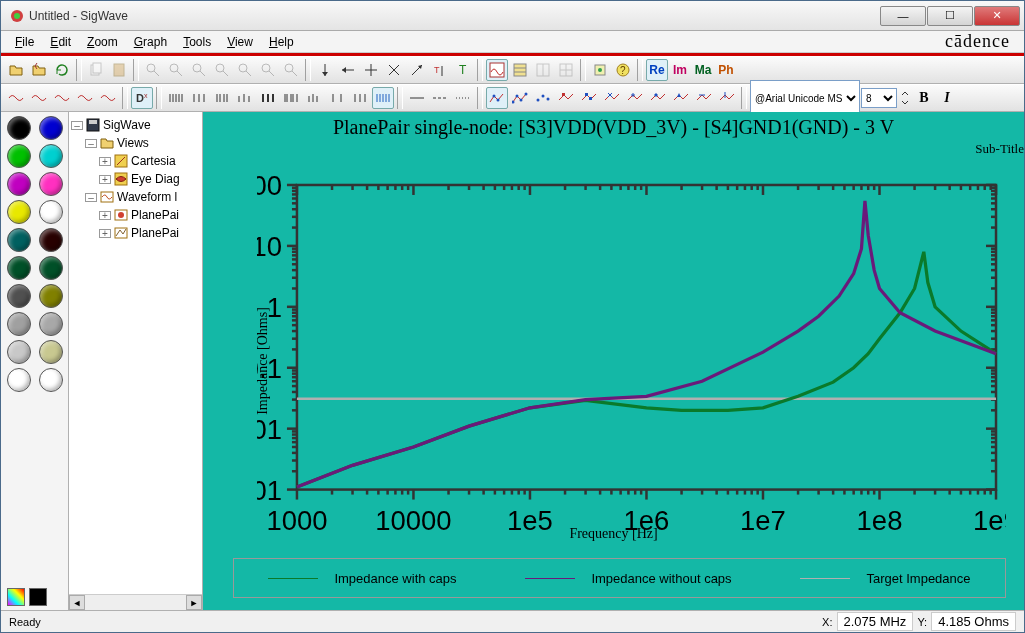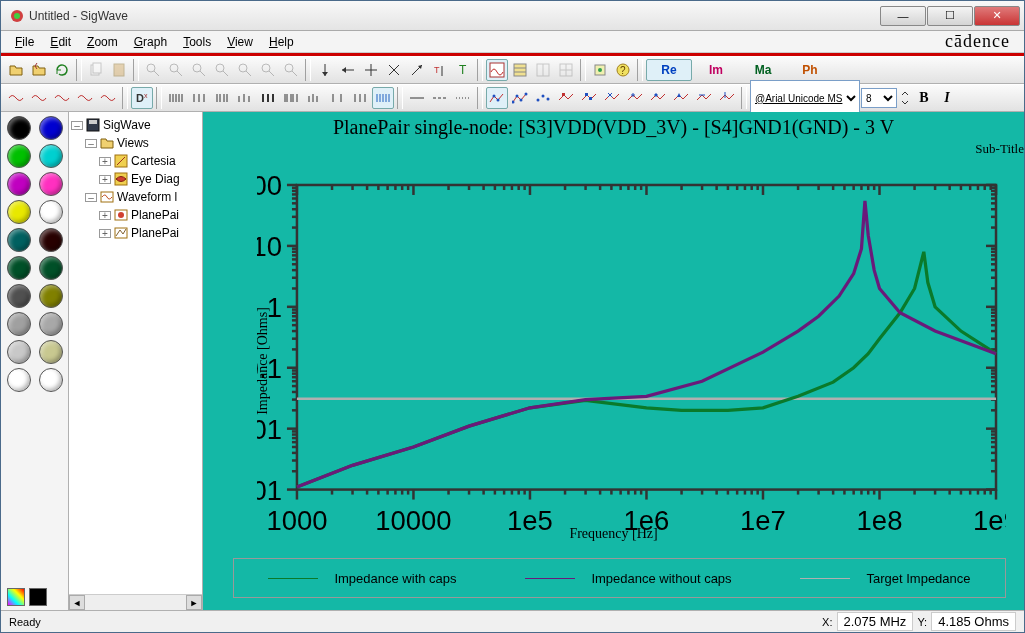--- a/index.html
+++ b/index.html
@@ -19,23 +19,23 @@
 .menubar .menuitem u { text-decoration: underline; }
 .brand { margin-left:auto; font-family: "Times New Roman", serif; font-size:18px; letter-spacing:1px; padding-right:8px; }
 
 
 .toolbar-row { height:28px; background:linear-gradient(#fbfbfb,#e2e2e2); border-top:1px solid #fff; border-bottom:1px solid #b0b0b0; display:flex; align-items:center; padding:0 4px; gap:1px; }
 .tbtn { width:22px; height:22px; border:1px solid transparent; border-radius:2px; display:flex; align-items:center; justify-content:center; font-size:12px; }
 .tsep { width:6px; height:22px; border-left:1px solid #a0a0a0; border-right:1px solid #fff; margin:0 2px; }
 .tbtn.active { border:1px solid #7aa; background:#dff0f8; }
 .tbtn svg { width:16px; height:16px; }
 .redline { height:3px; background:#c00; }
-.fontsel { height:36px; font-size:10px; background:#fff; border:1px solid #7a9ec8; width:110px;text-decoration:underline; }
+.fontsel { height:36px; font-size:10px; background:#fff; border:1px solid #7a9ec8; width:110px; }
 .fontsize { height:20px; font-size:10px; background:#fff; border:1px solid #7a9ec8; width:36px; }
-.rimp { font-weight:bold; font-size:12px; width:46px; text-align:right; }
+.rimp { font-weight:bold; font-size:12px; width:22px; text-align:right; }
 .rimp.re { color:#0040c0; }
 .rimp.im { color:#c00060; }
 .rimp.ma { color:#006020; }
 .rimp.ph { color:#c05000; }
 .bold { font-weight:bold; font-family:"Times New Roman",serif; font-size:14px; }
 .ital { font-style:italic; font-family:"Times New Roman",serif; font-size:14px; font-weight:bold; }
 
 
 .main { flex:1; display:flex; overflow:hidden; }
 

